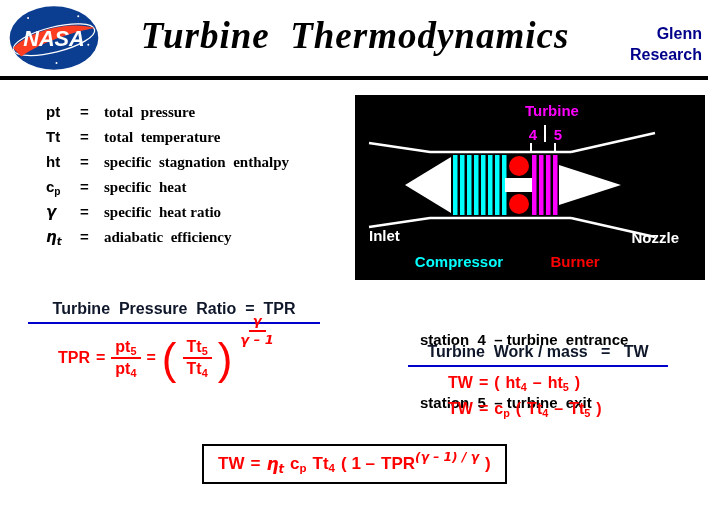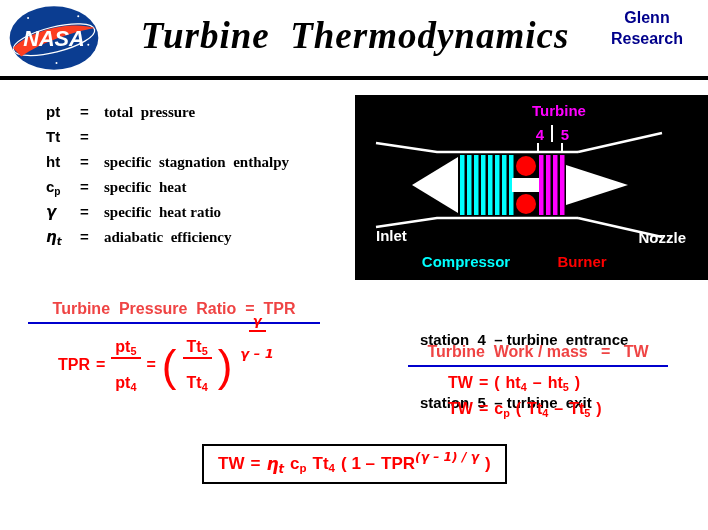--- a/index.html
+++ b/index.html
@@ -4,46 +4,46 @@
 <style>
   * { margin:0; padding:0; box-sizing:border-box; }
   html,body { background:#fff; }
   .page { position:relative; width:708px; height:530px; background:#ffffff;
           font-family:"Liberation Sans", sans-serif; overflow:hidden; }
   .abs { position:absolute; }
 
   
   .title { font-family:Liberation Serif, serif; font-style:italic; font-weight:bold;
            font-size:37px; color:#000; text-align:center; white-space:pre; letter-spacing:1px; }
-  .org { color:#00008B; font-weight:bold; font-size:16px; text-align:center; line-height:1.3; }
+  .org { color:#00008B; font-weight:bold; font-size:16px; text-align:right; line-height:1.3;margin-top:16px; }
   .rule { background:#000; }
 
   
   .def-row { display:flex; align-items:baseline; height:25px; font-weight:bold; font-size:15px; color:#000; }
   .def-sym { width:34px; white-space:pre; }
   .def-eq  { width:24px; text-align:left; }
   .def-text{ white-space:pre;font-family:Liberation Serif, serif; }
   sub { font-size:0.68em; position:relative; top:3px; vertical-align:baseline; }
   sup { font-size:0.72em; position:relative; top:-8px; vertical-align:baseline; }
   .greek { font-family:"DejaVu Sans", sans-serif; font-style:italic; }
 
   
   .engine-box { background:#000; }
   .eng-label { font-family:"Liberation Sans", sans-serif; font-weight:bold; font-size:15px; }
 
   .stations { font-weight:bold; font-size:15px; color:#000000; line-height:21px; white-space:pre; }
 
   
-  .blue-heading { color:#ef4444; font-weight:bold; font-size:16px; text-align:center;
+  .blue-heading { color:#0f172a; font-weight:bold; font-size:16px; text-align:center;
                   border-bottom:2px solid #0000CD; padding-bottom:4px; white-space:pre; }
   .eq { color:#FF0000; font-weight:bold; font-size:16px; }
   .eq-flex { display:flex; align-items:center; gap:6px; white-space:pre; }
   .frac { display:inline-flex; flex-direction:column; align-items:center; line-height:1.15; text-align:center; }
   .fnum { border-bottom:2px solid currentColor; padding:0 4px 1px; }
-  .fden { padding-top:15px; }
+  .fden { padding-top:1px; }
   .bigparen { font-size:44px; font-weight:normal; line-height:0.8; }
   .exp-frac { position:relative; top:-27px; font-size:13px; margin-left:2px; }
   .term { white-space:pre; }
 
   .final-box { border:2px solid #000; background:#fff; padding:8px 14px;
                color:#FF0000; font-weight:bold; font-size:17px; }
 </style>
 </head>
 <body>
 
@@ -74,20 +74,21 @@
 
   <div class="abs" style="left:46px; top:103px;">
     <div class="def-row">
       <span class="def-sym"><span>pt</span><sub></sub></span>
       <span class="def-eq">=</span>
       <span class="def-text">total  pressure</span>
     </div>
     <div class="def-row">
       <span class="def-sym"><span>Tt</span><sub></sub></span>
       <span class="def-eq">=</span>
+      <span class="def-text">total  temperature</span>
     </div>
     <div class="def-row">
       <span class="def-sym"><span>ht</span><sub></sub></span>
       <span class="def-eq">=</span>
       <span class="def-text">specific  stagnation  enthalpy</span>
     </div>
     <div class="def-row">
       <span class="def-sym"><span>c</span><sub>p</sub></span>
       <span class="def-eq">=</span>
       <span class="def-text">specific  heat</span>
@@ -97,21 +98,21 @@
       <span class="def-eq">=</span>
       <span class="def-text">specific  heat ratio</span>
     </div>
     <div class="def-row">
       <span class="def-sym greek"><span>η</span><sub>t</sub></span>
       <span class="def-eq">=</span>
       <span class="def-text">adiabatic  efficiency</span>
     </div>
   </div>
 
-  <div class="abs engine-box" style="left:355px; top:95px; width:350px; height:185px;padding-left:7px;">
+  <div class="abs engine-box" style="left:355px; top:95px; width:350px; height:185px;">
     <svg width="350" height="185" viewBox="0 0 350 185">
       <rect x="0" y="0" width="350" height="185" fill="#000000"></rect>
 
       <text x="197" y="21" class="eng-label" text-anchor="middle" fill="#FF00FF">Turbine</text>
       <text x="178" y="45" class="eng-label" text-anchor="middle" fill="#FF00FF">4</text>
       <text x="203" y="45" class="eng-label" text-anchor="middle" fill="#FF00FF">5</text>
       <line x1="190" y1="30" x2="190" y2="47" stroke="#ffffff" stroke-width="2"></line>
       <line x1="176" y1="48" x2="176" y2="58" stroke="#ffffff" stroke-width="2"></line>
       <line x1="200" y1="48" x2="200" y2="58" stroke="#ffffff" stroke-width="2"></line>
 

